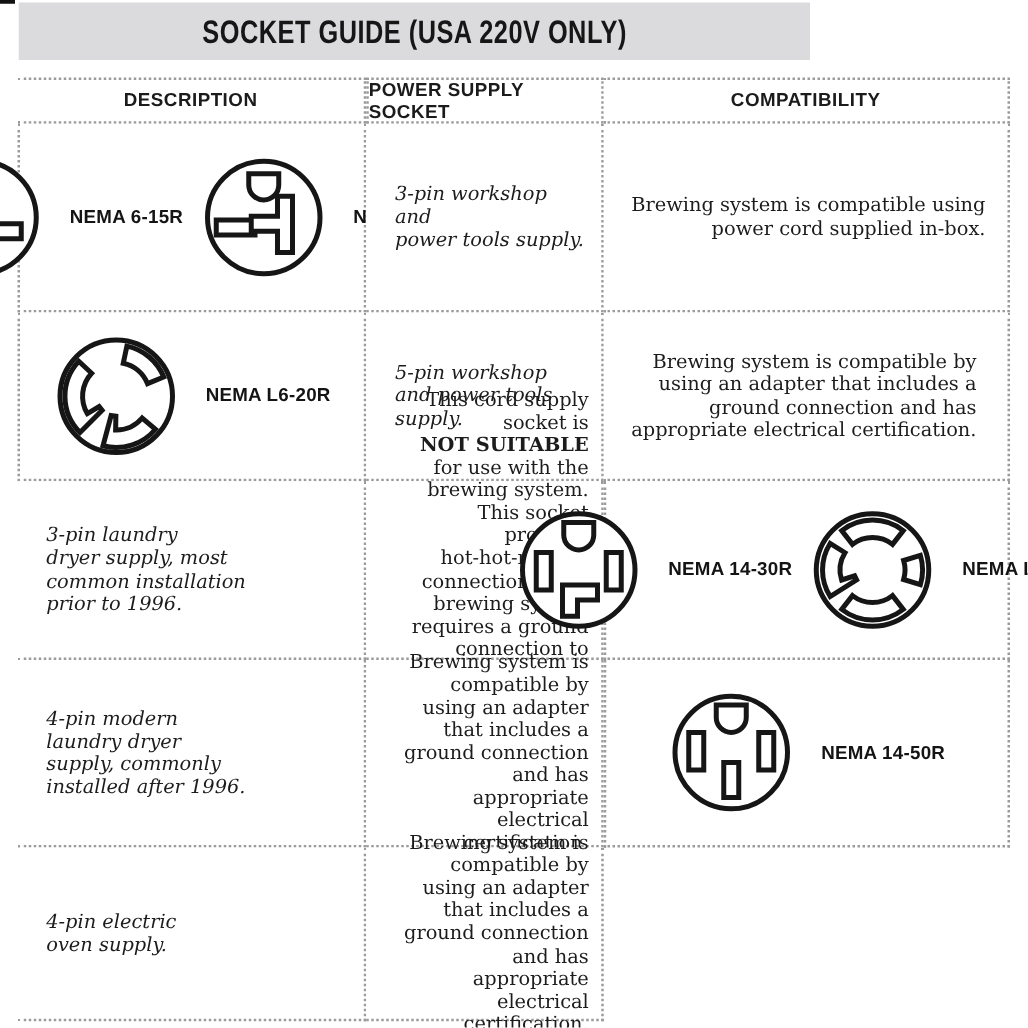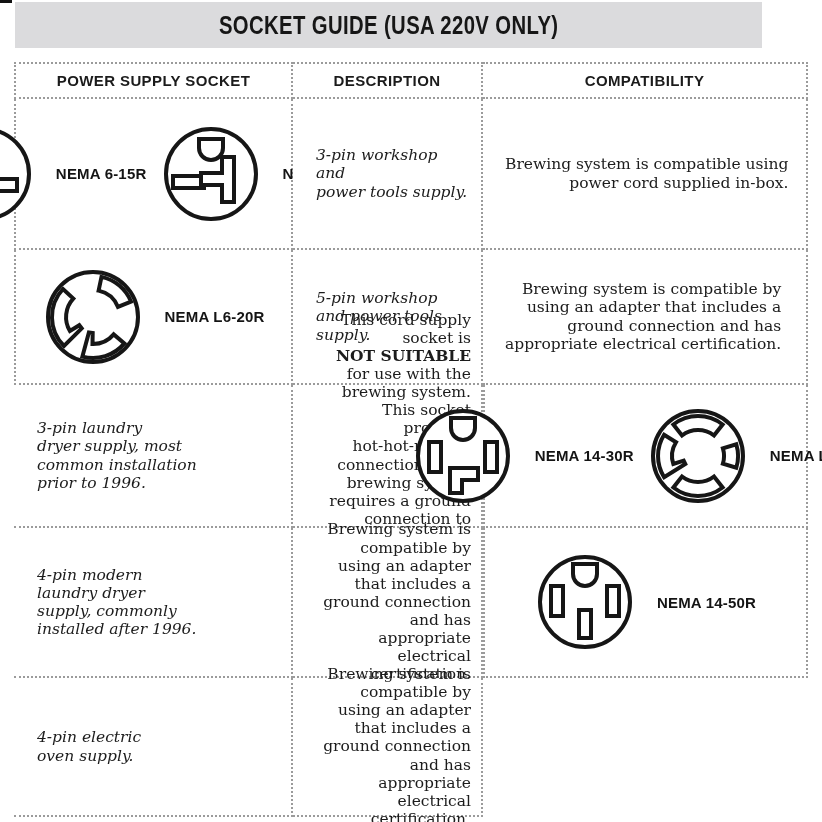--- a/index.html
+++ b/index.html
@@ -3,21 +3,21 @@
 <meta charset="utf-8">
 <style>
   html,body{margin:0;padding:0;background:#fff;}
   body{width:822px;height:822px;position:relative;overflow:hidden;
        font-family:"Liberation Sans",sans-serif;color:#1a1a1a;}
 
   
   .corner-artifact{position:absolute;left:0;top:0;width:12px;height:3px;background:#111;}
 
   
-  .title-bar{position:absolute;left:15px;top:2px;width:747px;height:46px;
+  .title-bar{position:absolute;left:15px;top:2px;width:633px;height:46px;
              background:#dbdbdd;display:flex;align-items:center;justify-content:center;}
   .title-bar h1{margin:0;font-size:26px;font-weight:700;letter-spacing:.5px;
                 color:#161616;transform:scaleX(.78);white-space:nowrap;
                 font-family:"Liberation Sans",sans-serif;}
 
   
   .guide-table{position:absolute;left:14px;top:62px;width:794px;height:755px;
                display:grid;grid-template-columns:279px 190px 325px;
                grid-template-rows:37px 151px 135px 143px 150px 139px;}
   .cell{box-sizing:border-box;border-right:2px dotted #9b9b9b;border-bottom:2px dotted #9b9b9b;
@@ -46,25 +46,25 @@
 <body>
 
 <div class="corner-artifact"></div>
 
 <header class="title-bar">
   <h1>SOCKET GUIDE (USA 220V ONLY)</h1>
 </header>
 
 <div class="guide-table">
 
+  <div class="cell hdr top">
+    <span>DESCRIPTION</span>
+  </div>
   <div class="cell hdr top first">
     <span>POWER SUPPLY SOCKET</span>
-  </div>
-  <div class="cell hdr top">
-    <span>DESCRIPTION</span>
   </div>
   <div class="cell hdr top">
     <span>COMPATIBILITY</span>
   </div>
 
   <div class="cell socket-cell first">
     <div class="socket">
       <span class="icon">
           <svg class="sock" viewBox="0 0 100 100">
             <circle cx="50" cy="50" r="45"></circle>

